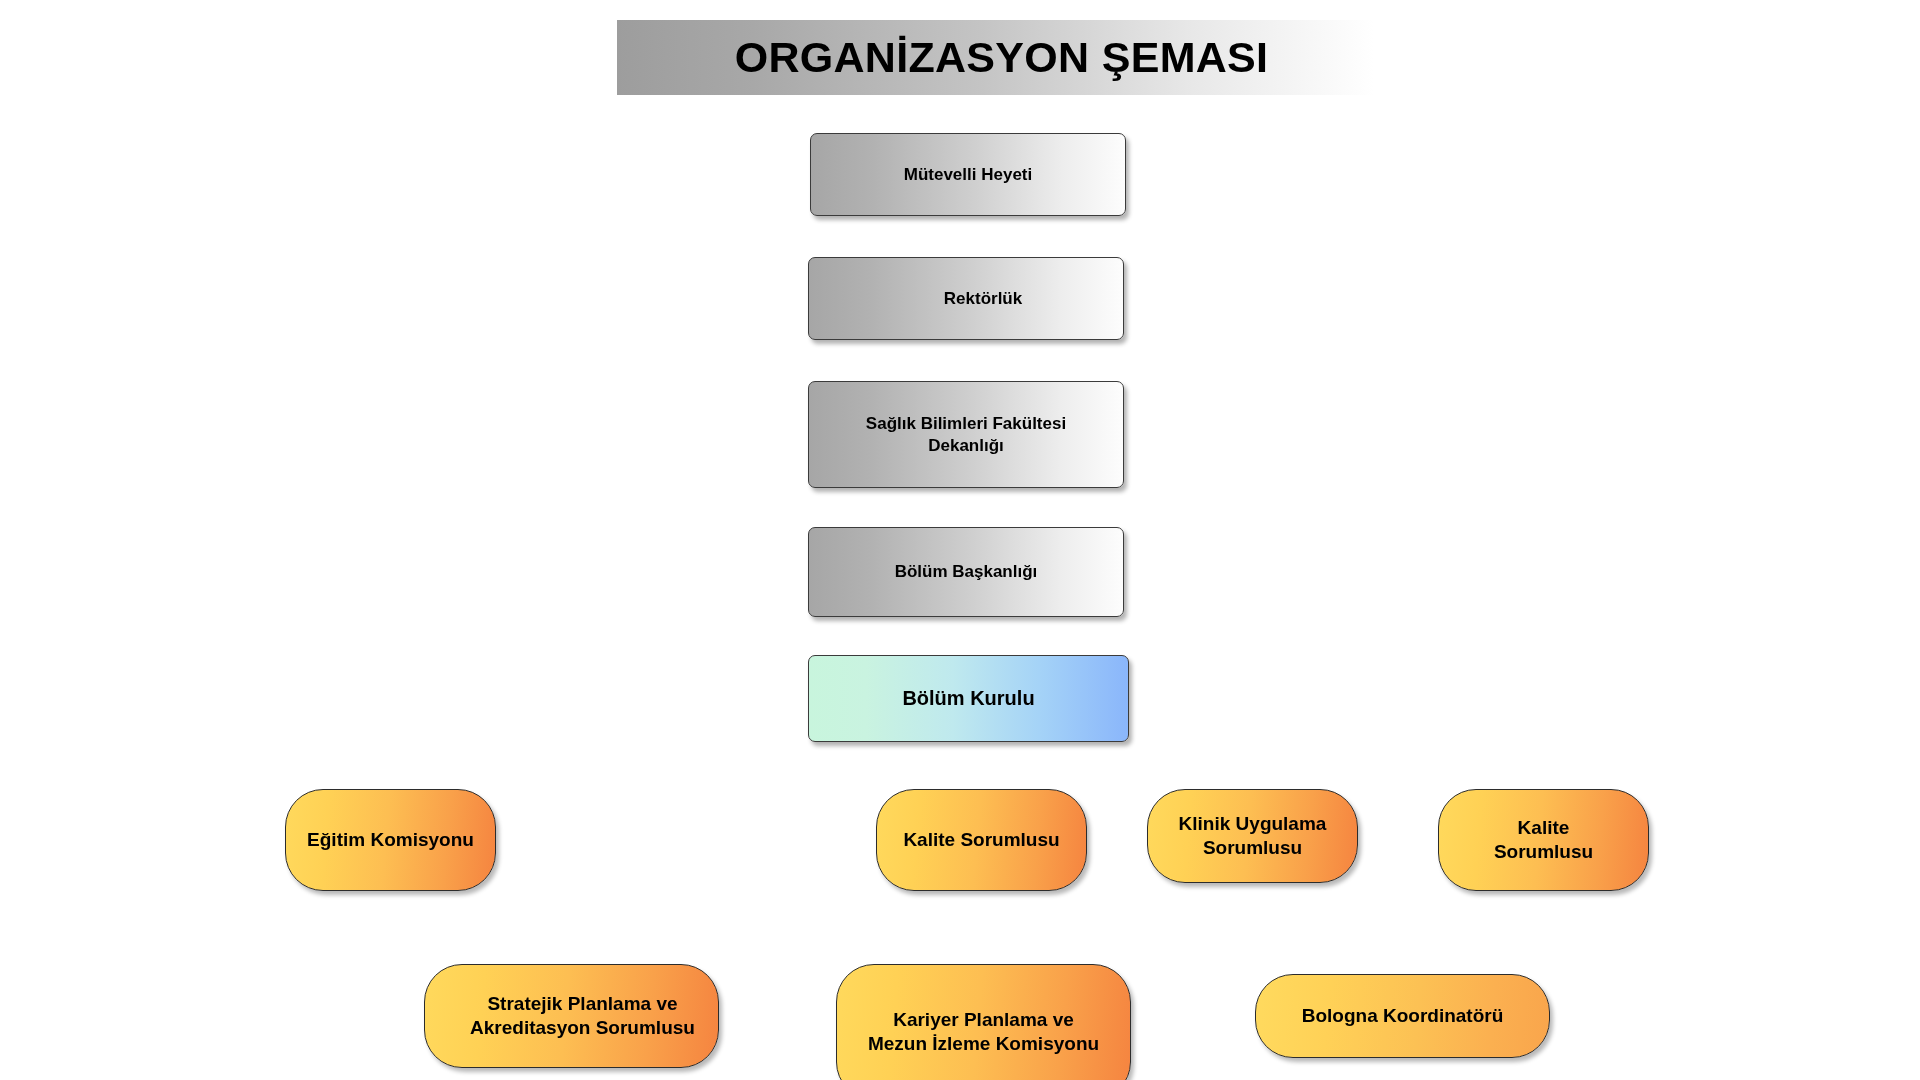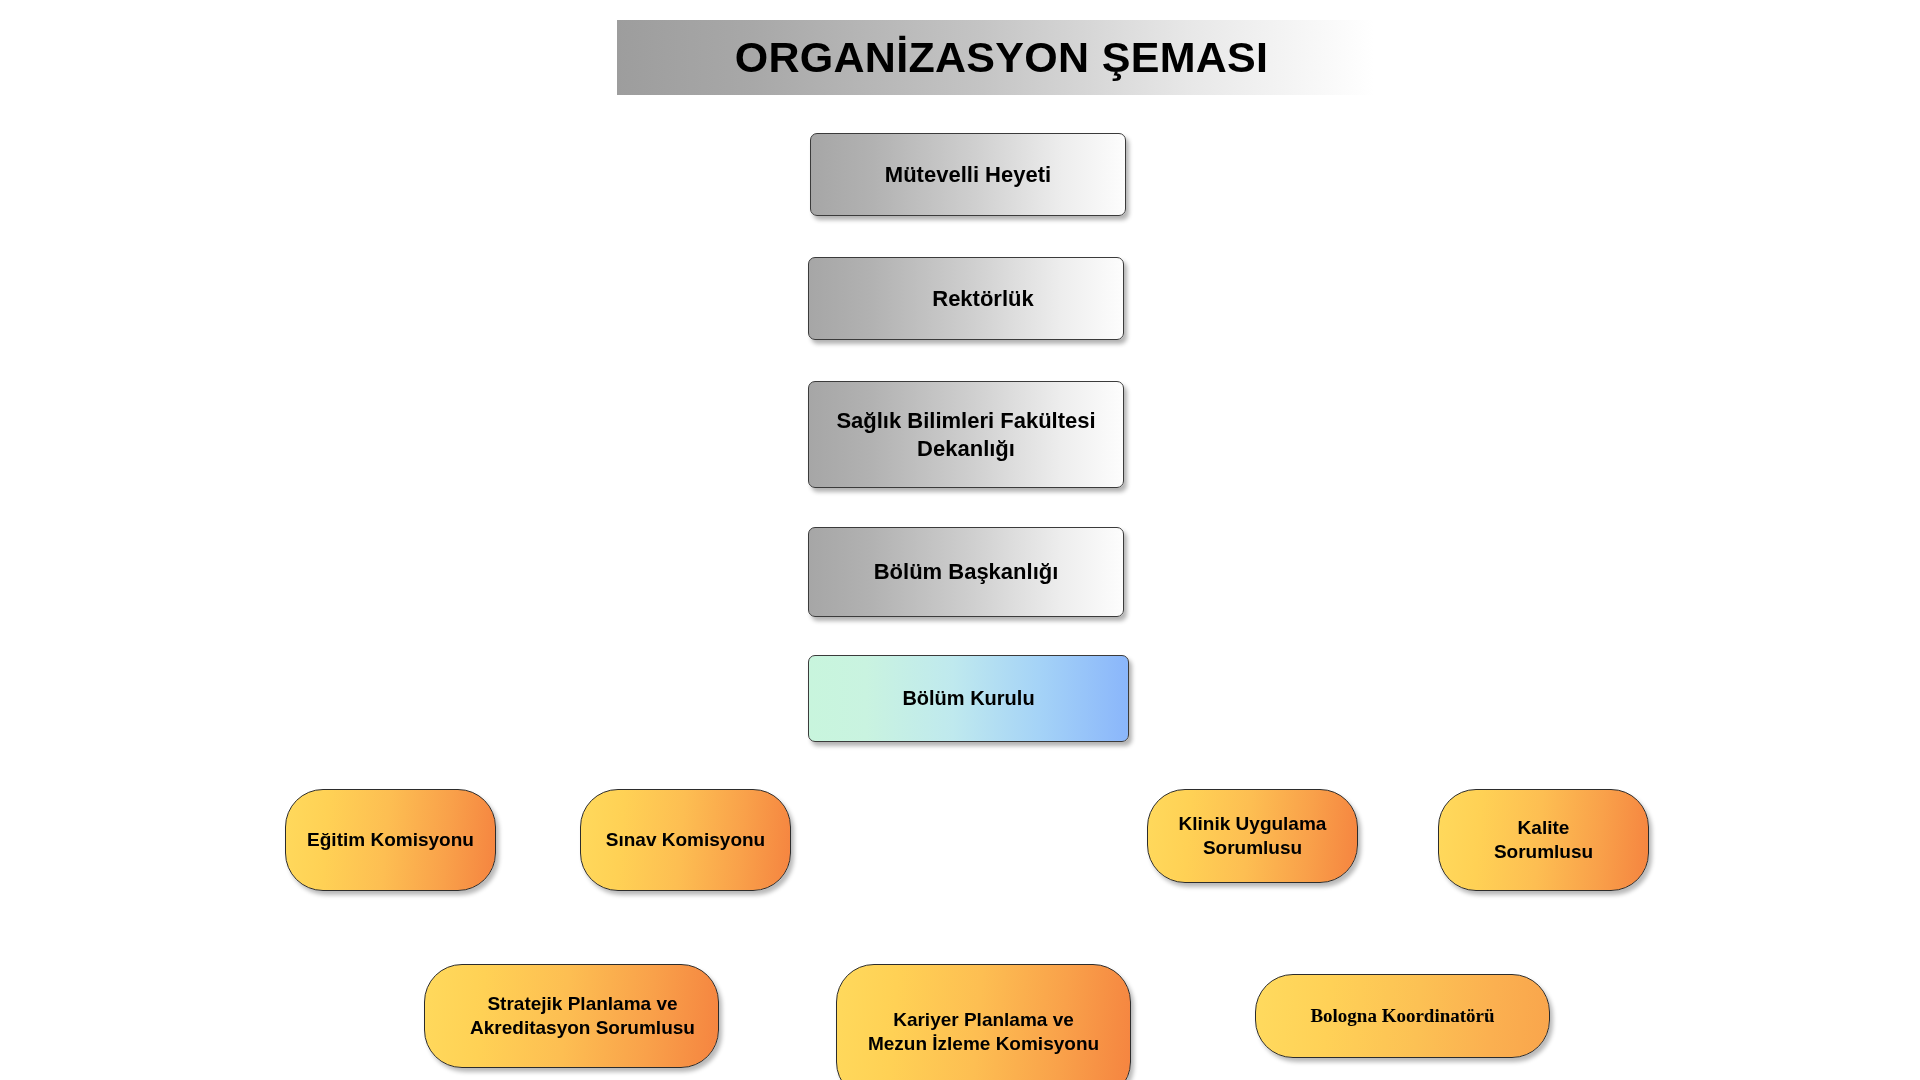--- a/index.html
+++ b/index.html
@@ -50,21 +50,21 @@
     justify-content: center;
     text-align: center;
     color: #000000;
     font-weight: bold;
   }
   .node-grey {
     border: 1px solid #3b3b3b;
     border-radius: 7px;
     background: linear-gradient(90deg, #a6a6a6 0%, #b2b2b2 20%, #cfcfcf 52%, #ededed 80%, #fdfdfd 100%);
     box-shadow: 3px 4px 4px rgba(0,0,0,0.30);
-    font-size: 22px;
+    font-size: 17px;
     line-height: 1.25;
   }
   .node-teal {
     border: 1px solid #3b3b3b;
     border-radius: 7px;
     background: linear-gradient(90deg, #c8f5dd 0%, #c9f3e0 18%, #bfe9ee 45%, #a5d3f7 72%, #8ab6fb 100%);
     box-shadow: 3px 4px 4px rgba(0,0,0,0.30);
     font-size: 20px;
     line-height: 1.25;
   }
@@ -74,21 +74,20 @@
     border: 1.5px solid #2c2c2c;
     border-radius: 38px;
     background: linear-gradient(95deg, #ffd95c 0%, #ffd155 20%, #fdbe52 48%, #f9a14a 76%, #f58440 100%);
     box-shadow: 3px 4px 4px rgba(0,0,0,0.28);
     font-size: 19px;
     line-height: 1.28;
     padding: 0 12px;
   }
   .node-pill.soft {
     background: linear-gradient(95deg, #ffda5e 0%, #ffd157 25%, #fcc154 55%, #fbb050 80%, #f9a54c 100%);
-    font-family: Liberation Serif, serif;
   }
 </style>
 </head>
 <body>
 
 <div id="canvas">
 
   <div class="title-banner">
     <span class="title-text">ORGANİZASYON ŞEMASI</span>
   </div>
@@ -113,24 +112,24 @@
   </div>
 
   <div class="node node-teal" style="left:808px; top:655px; width:321px; height:87px;">
     <span>Bölüm Kurulu</span>
   </div>
 
   <div class="node node-pill" style="left:285px; top:789px; width:211px; height:102px;">
     <span>Eğitim Komisyonu</span>
   </div>
 
-  <div class="node node-pill" style="left:580px; top:789px; width:211px; height:102px;">
-    <span>Sınav Komisyonu</span>
+
+  <div class="node node-pill" style="left:876px; top:789px; width:211px; height:102px;">
+    <span>Kalite Sorumlusu</span>
   </div>
-
 
   <div class="node node-pill" style="left:1147px; top:789px; width:211px; height:94px;">
     <span>
       <span>Klinik Uygulama</span><br>
       <span>Sorumlusu</span>
     </span>
   </div>
 
   <div class="node node-pill" style="left:1438px; top:789px; width:211px; height:102px;">
     <span>

